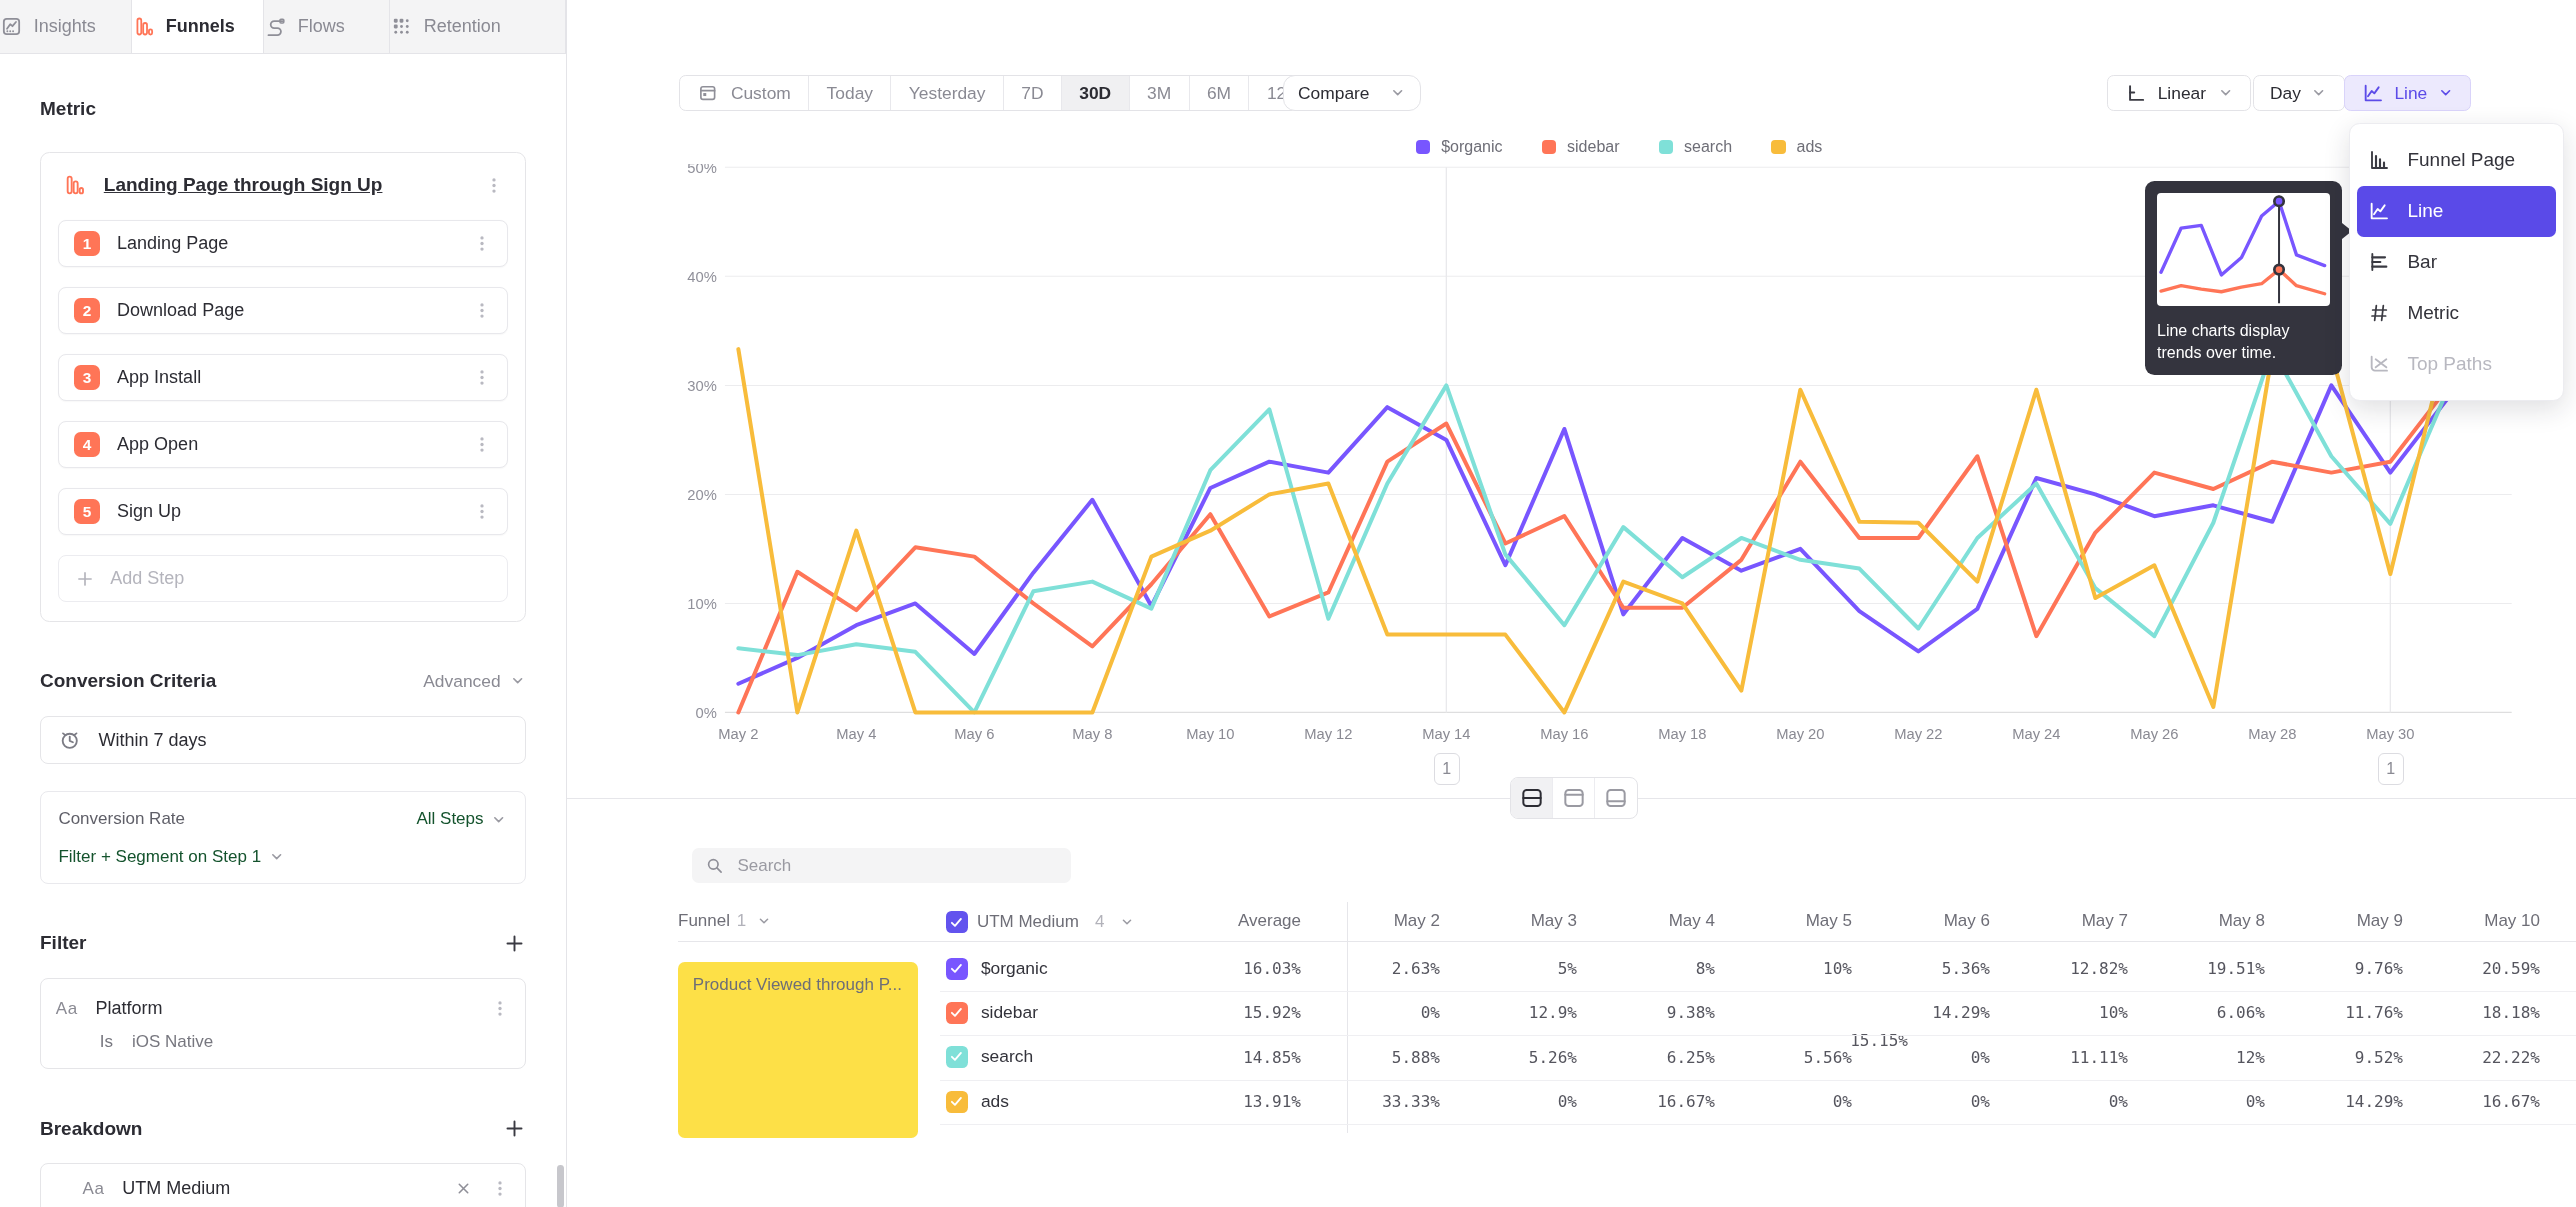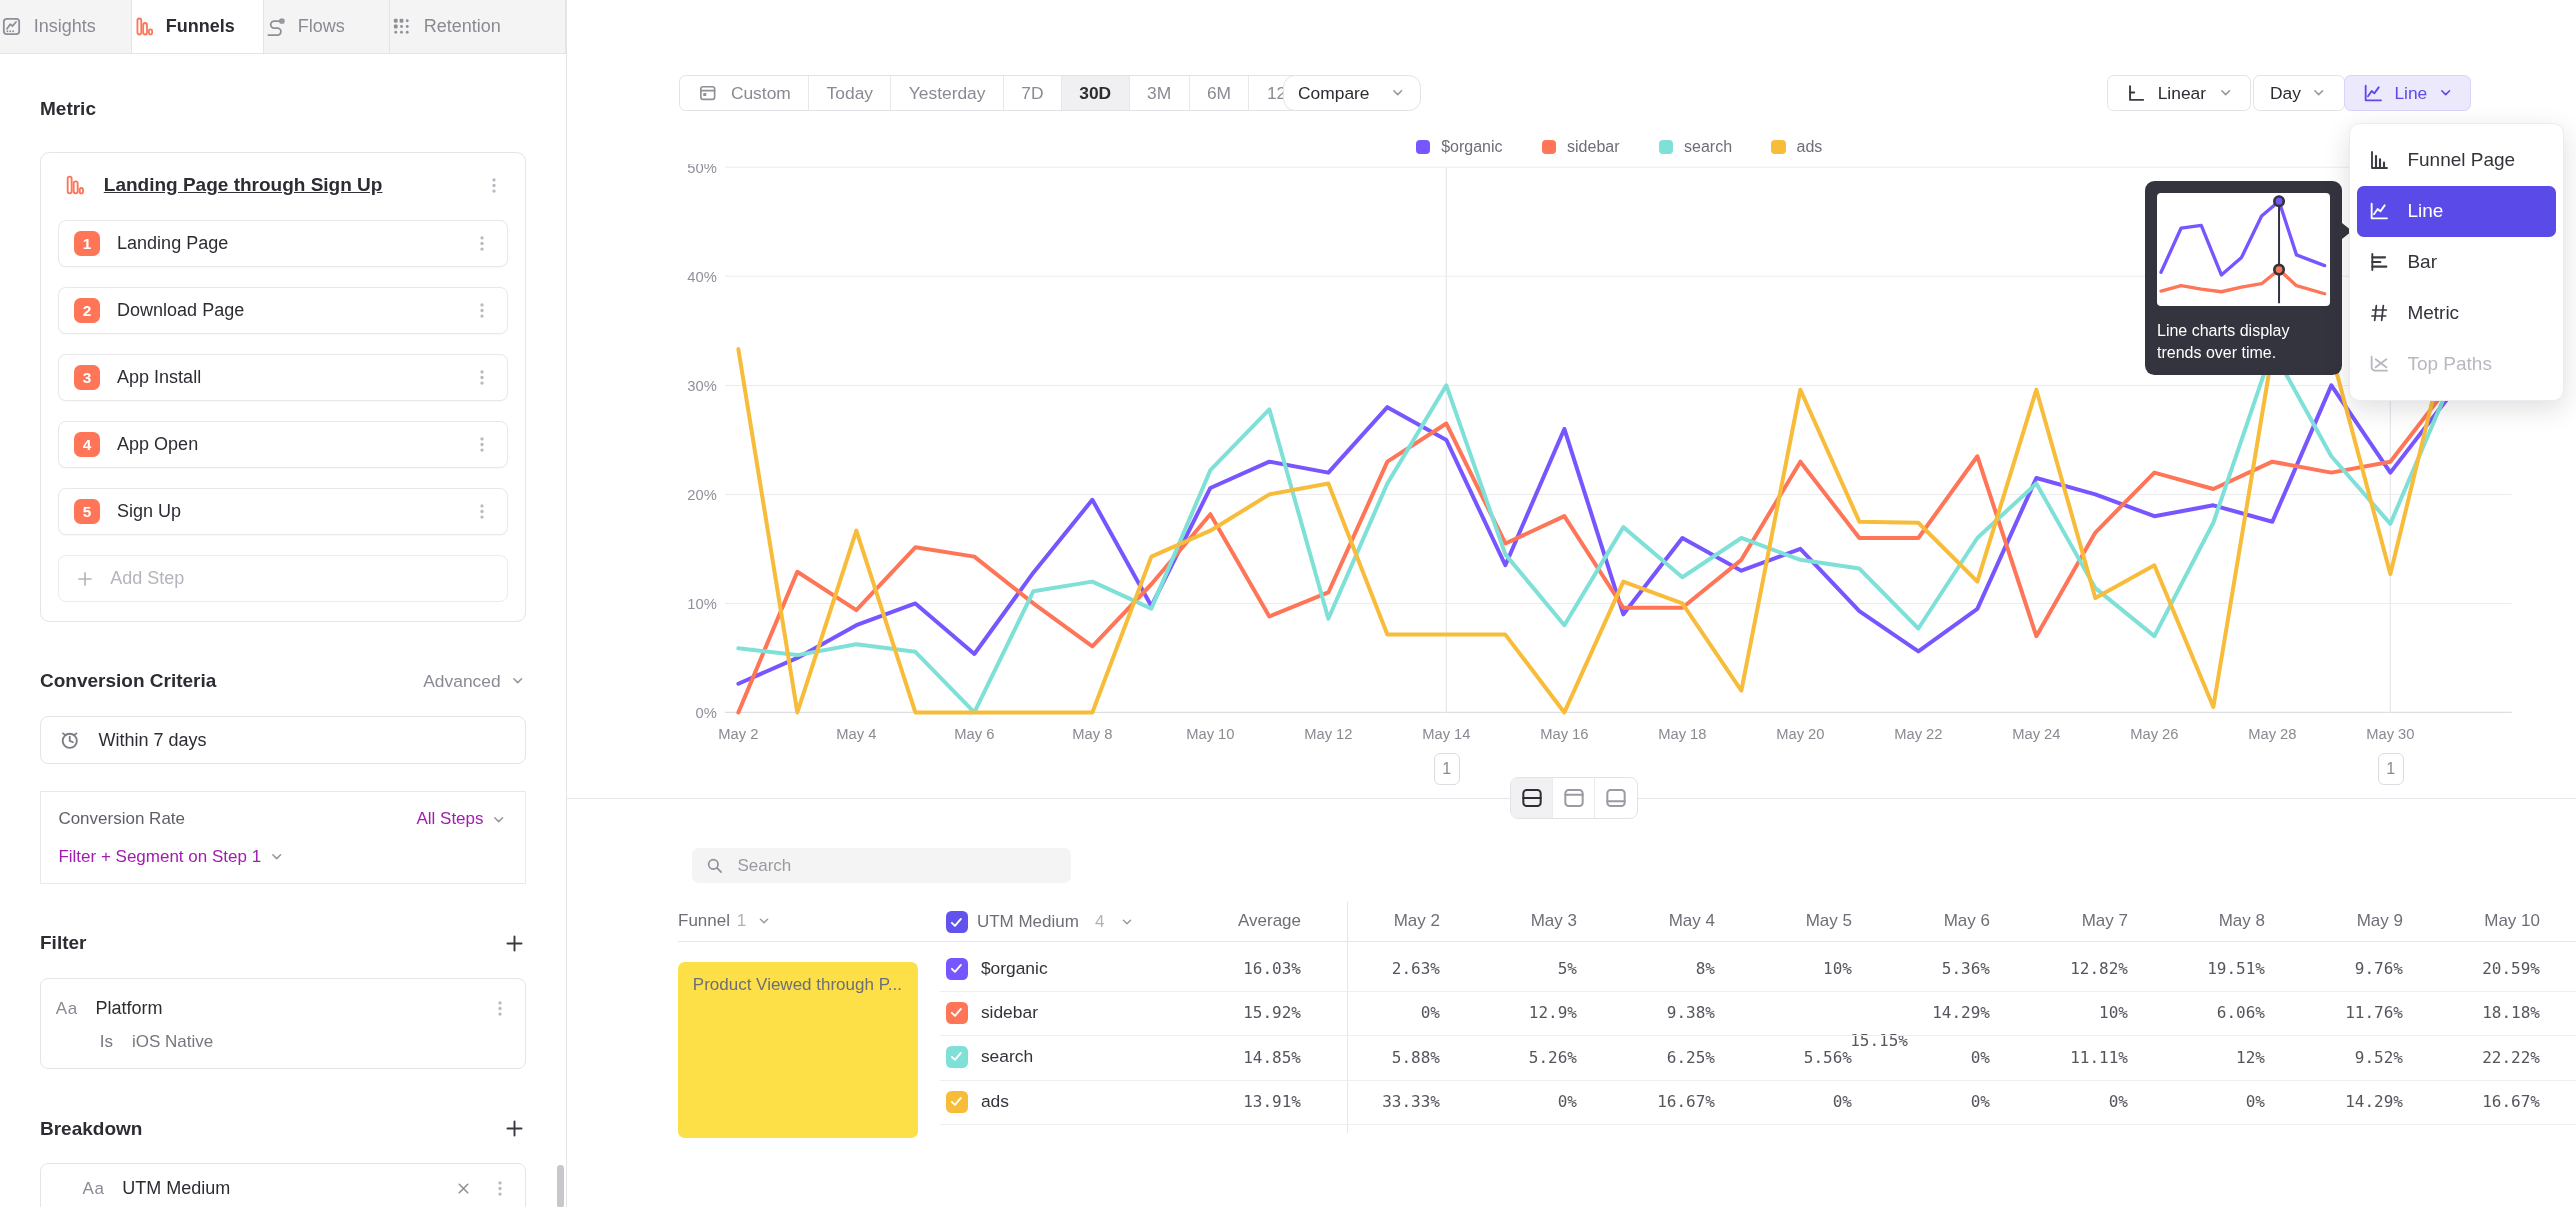--- a/index.html
+++ b/index.html
@@ -36,25 +36,25 @@
   .add-step { height:47px; border:0.7px solid #ececf0; border-radius:8px; display:flex;
     align-items:center; padding:0 16px; color:#b4b4bc; font-size:18px; cursor:pointer; }
   .add-step .plus { width:20px; height:20px; margin-right:14.8px; color:#b4b4bc; }
   .sec-head { display:flex; align-items:center; justify-content:space-between; margin-top:48px; }
   .sec-right { display:flex; align-items:center; gap:8px; color:#8a8a93; font-size:17.4px; cursor:pointer; }
   .chev { width:17.4px; height:17.4px; color:#9a9aa2; }
   .within-card { margin-top:24px; height:48px; border:0.7px solid #e5e5e8; border-radius:8px;
     display:flex; align-items:center; padding:0 16px; }
   .within-card .clock { width:25.5px; height:25.5px; color:#7c7c85; }
   .within-card span.txt { margin-left:16px; font-size:18px; color:#2c2c33; }
-  .criteria-box { margin-top:27px; border:0.7px solid #e9e9ed; border-radius:0; padding:17.4px 17.4px 16px; }
+  .criteria-box { margin-top:27px; border:0.7px solid #e9e9ed; border-radius:8px; padding:17.4px 17.4px 16px; }
   .cb-row { display:flex; align-items:center; justify-content:space-between; }
   .cb-row + .cb-row { margin-top:17.4px; }
   .cb-label { font-size:17px; color:#5f5f68; }
-  .cb-val { display:flex; align-items:center; gap:6.7px; font-size:17px; color:#a21caf; cursor:pointer; }
+  .cb-val { display:flex; align-items:center; gap:6.7px; font-size:17px; color:#14532d; cursor:pointer; }
   .plus-btn { width:23px; height:23px; color:#3a3a42; cursor:pointer; }
   .prop-card { margin-top:23px; border:0.7px solid #e5e5e8; border-radius:8px; padding:12px 14.8px 13.4px; }
   .prop-row { display:flex; align-items:center; height:36px; }
   .aa { font-size:17px; color:#8a8a93; letter-spacing:0.7px; }
   .prop-name { flex:1; margin-left:17.4px; font-size:18px; color:#2c2c33; }
   .sub-row { display:flex; align-items:center; margin:5.4px 0 2.7px 44px; gap:19px;
     font-size:17px; color:#77777f; }
   .bd-card { margin-top:23px; border:0.7px solid #e5e5e8; border-radius:8px; padding:2.7px 14.8px; }
   .bd-row { display:flex; align-items:center; height:44px; }
   .drag { width:17.4px; height:17.4px; color:#b0b0b8; margin-right:9.4px; }

